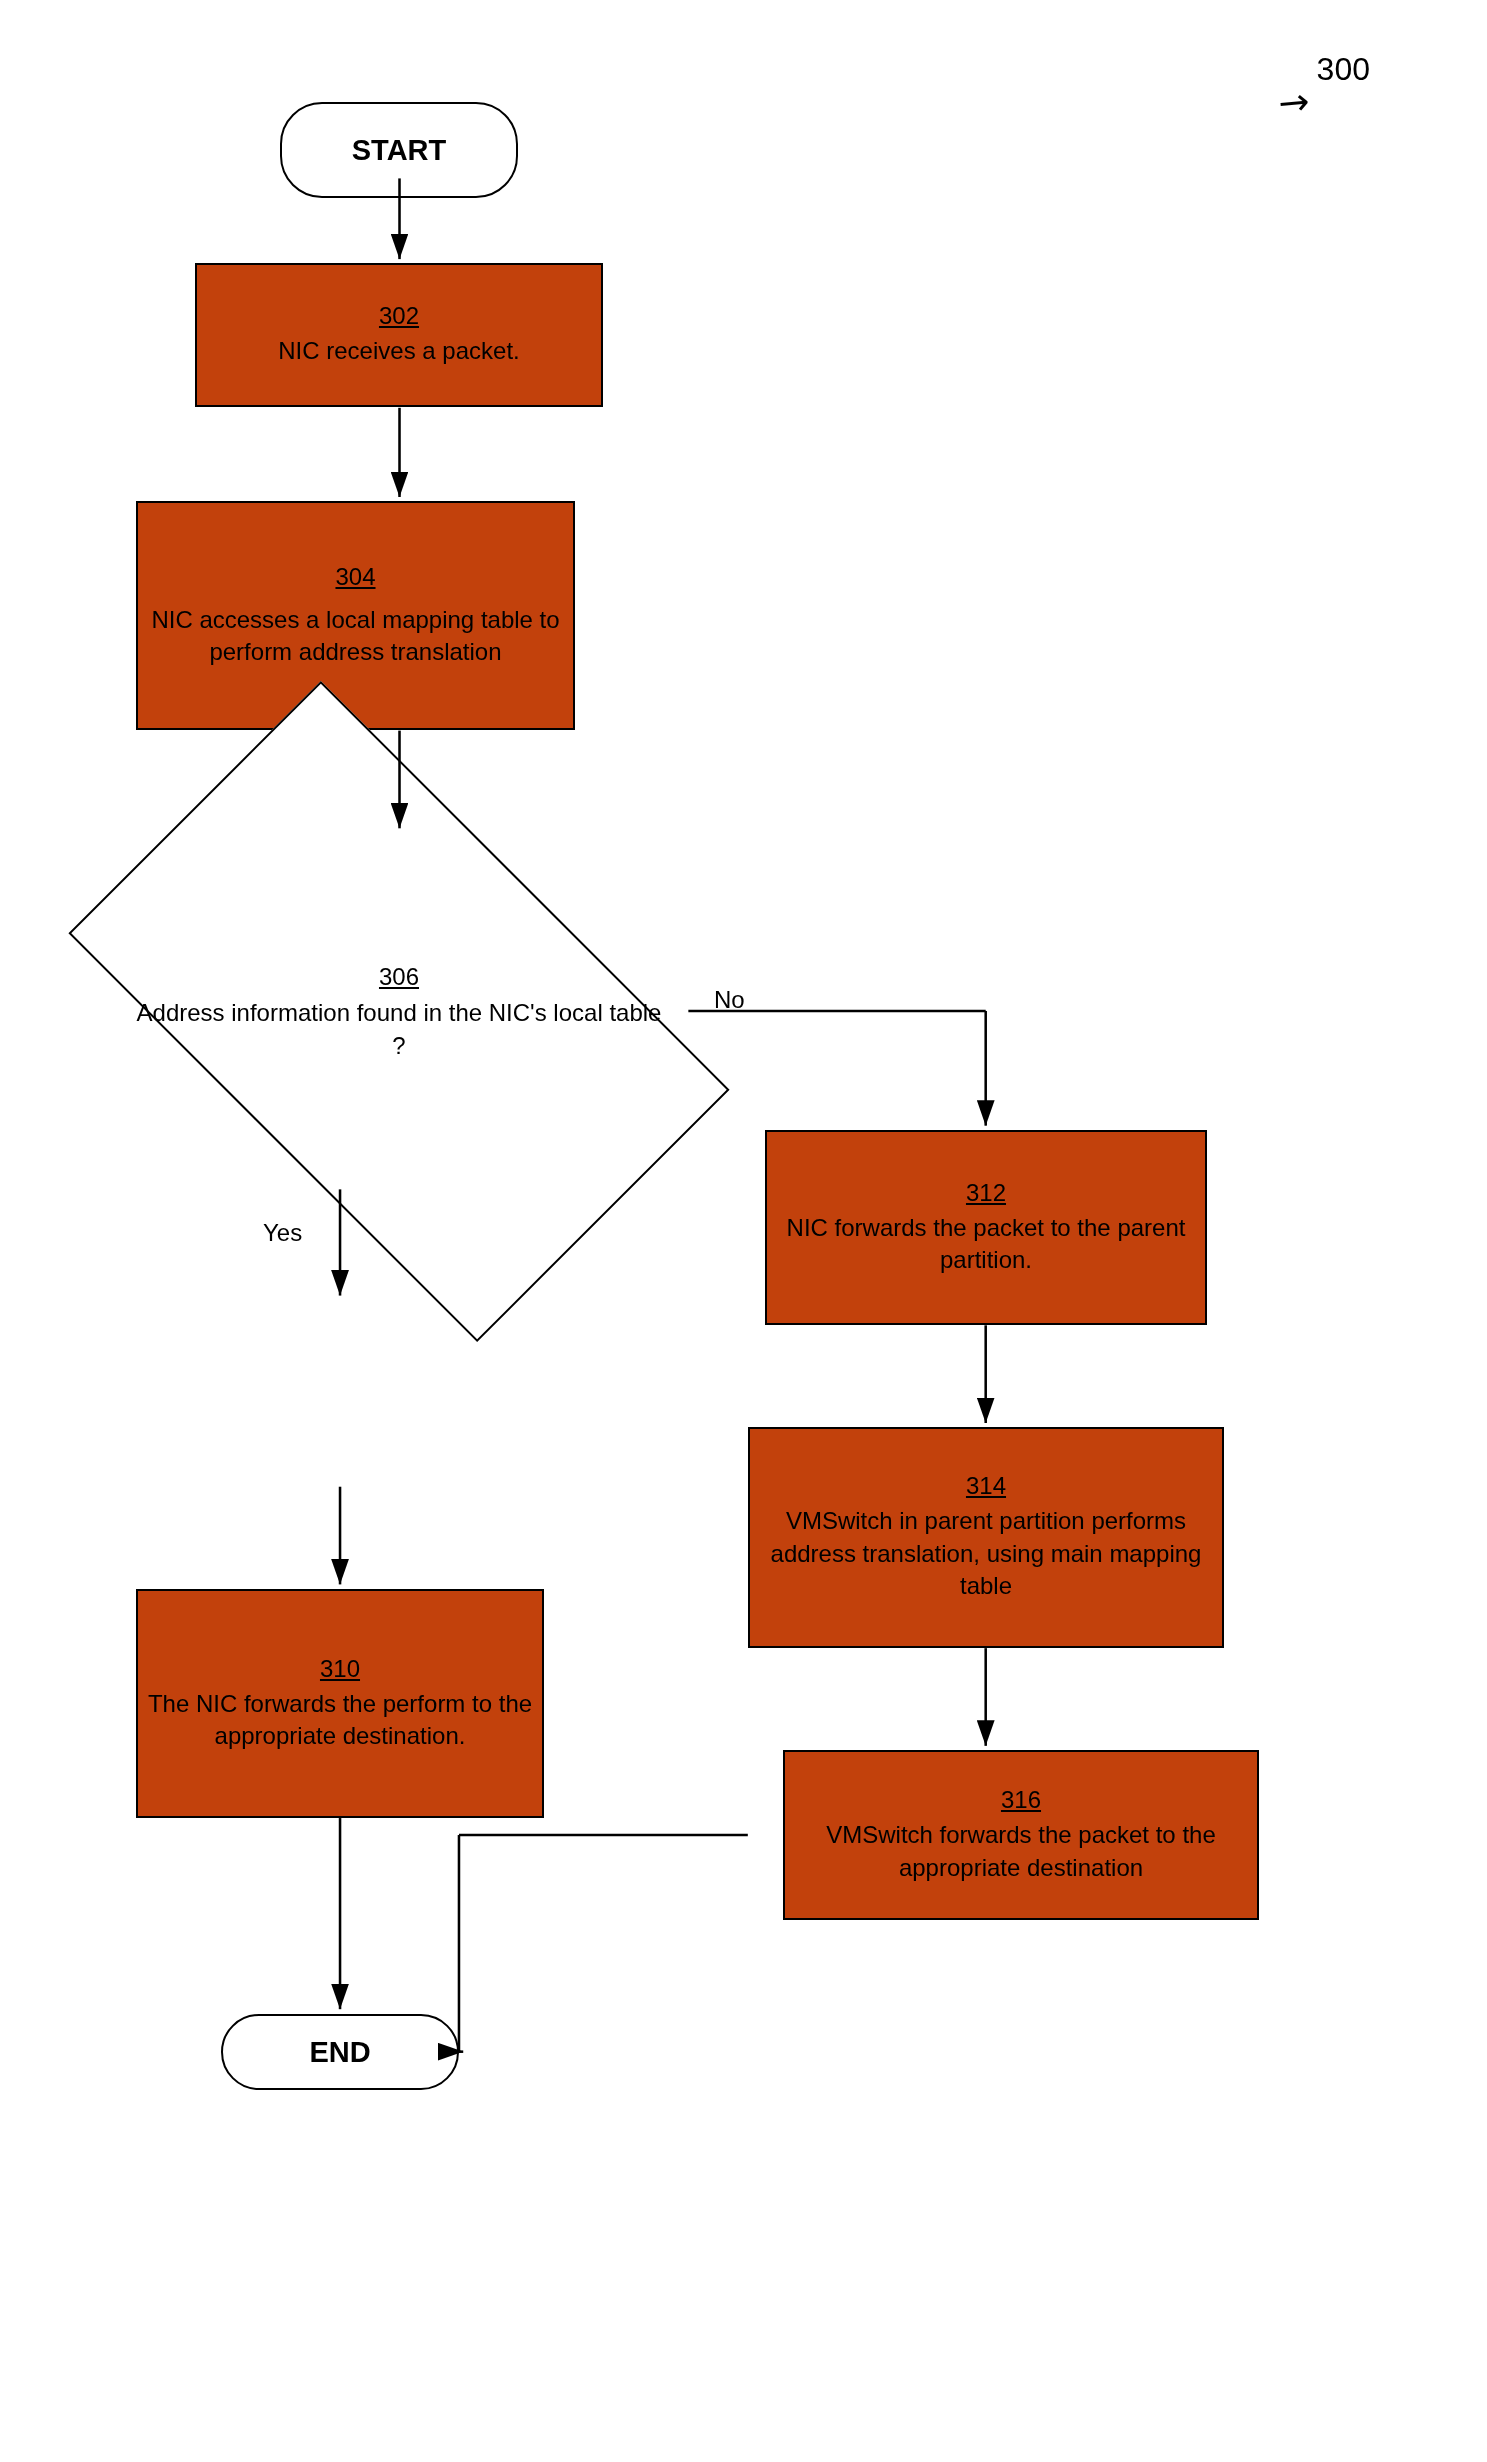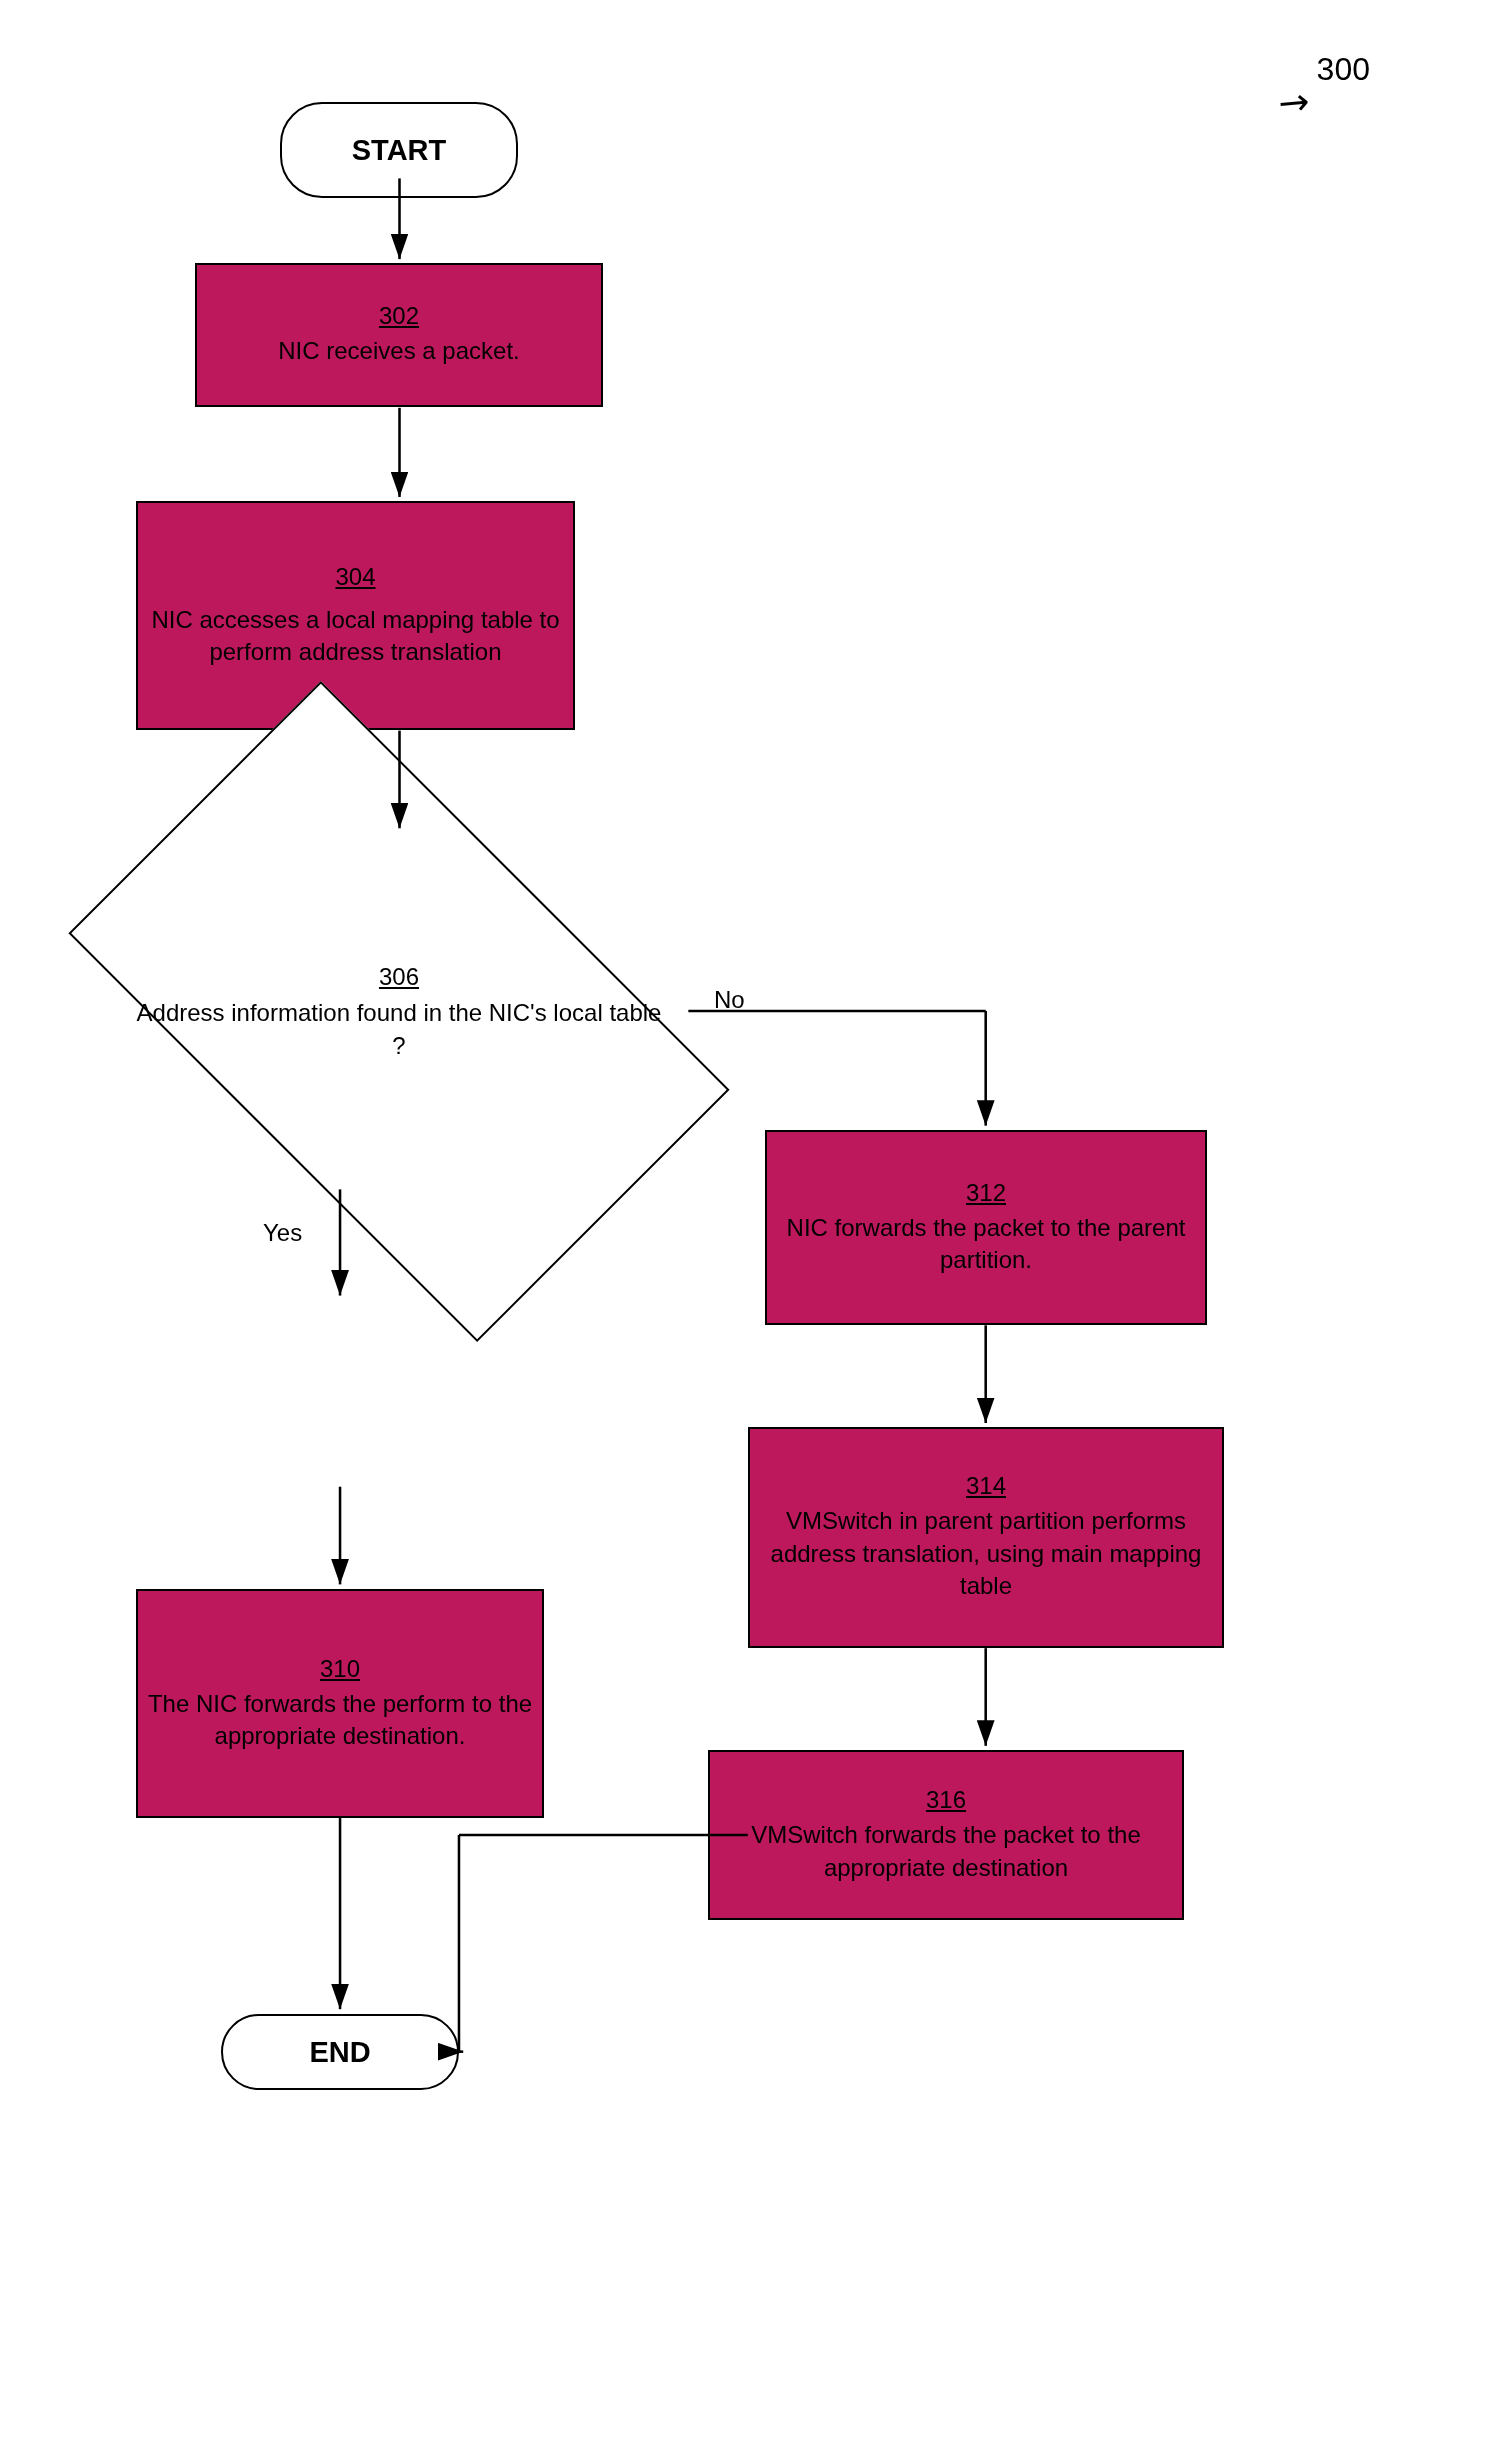--- a/index.html
+++ b/index.html
@@ -44,21 +44,21 @@
       display: flex;
       align-items: center;
       justify-content: center;
       text-align: center;
     }
 
     
     .rect-box {
       position: absolute;
       border: 2.5px solid #000;
-      background: #be185d;
+      background: #c2410c;
       display: flex;
       flex-direction: column;
       align-items: center;
       justify-content: center;
       text-align: center;
       padding: 8.5px;
     }
 
     
     .diamond-container {
@@ -172,21 +172,21 @@
   <div class="rect-box" style="left: 765px; top: 1130px; width: 442px; height: 195px;">
     <span class="step-num">312</span>
     <span class="step-text">NIC forwards the packet to the parent partition.</span>
   </div>
 
   <div class="rect-box" style="left: 748px; top: 1427px; width: 476px; height: 221px;">
     <span class="step-num">314</span>
     <span class="step-text">VMSwitch in parent partition performs address translation, using main mapping table</span>
   </div>
 
-  <div class="rect-box" style="left: 708px; top: 1750px; width: 476px; height: 170px;">
+  <div class="rect-box" style="left: 783px; top: 1750px; width: 476px; height: 170px;">
     <span class="step-num">316</span>
     <span class="step-text">VMSwitch forwards the packet to the appropriate destination</span>
   </div>
 
   <div class="rounded-box" style="left: 221px; top: 2014px; width: 238px; height: 76px;">
     <span class="end-label">END</span>
   </div>
 
   <svg class="arrows-svg" viewBox="0 0 1751 2898" width="1488" height="2462">
     <defs>

